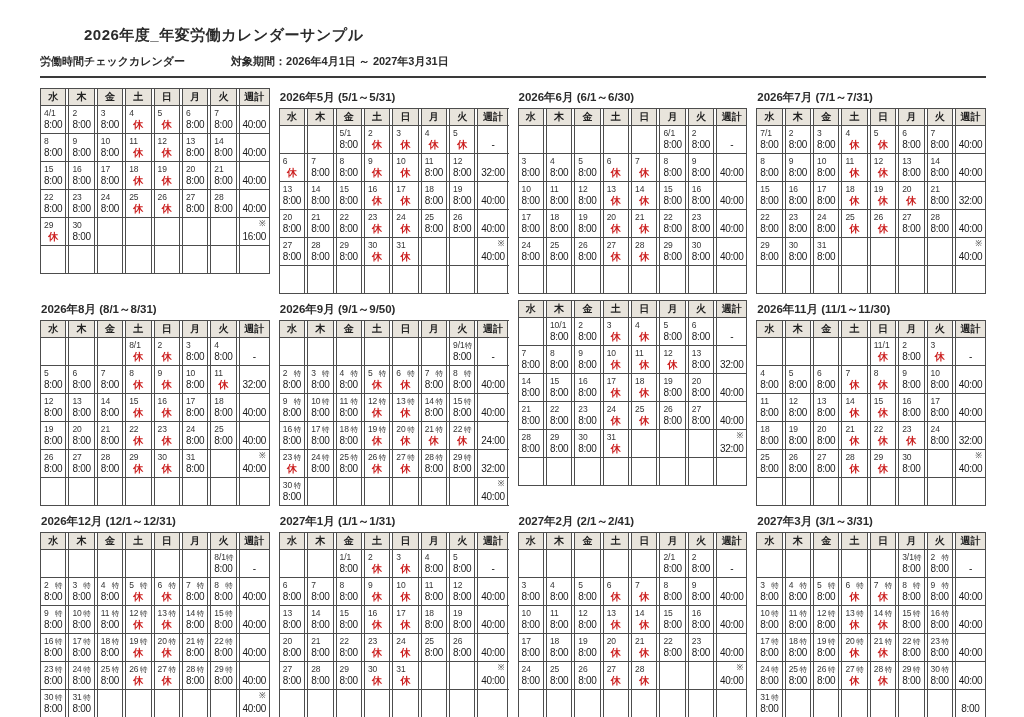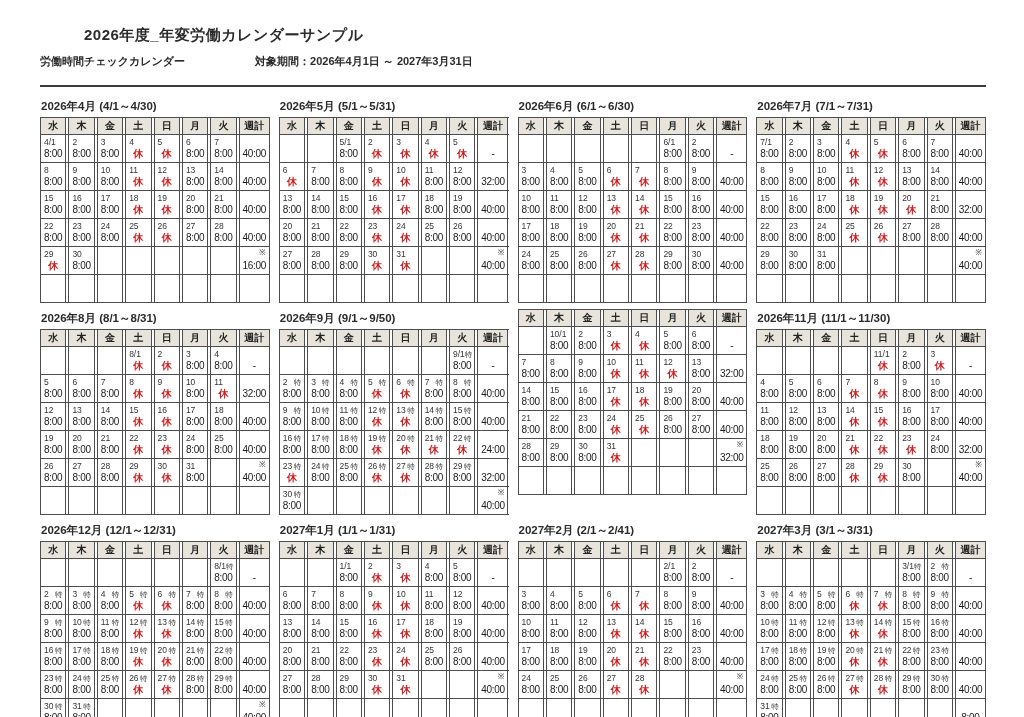--- a/index.html
+++ b/index.html
@@ -6,23 +6,23 @@
   html, body { background: #ffffff; }
   body {
     width: 1024px; height: 717px;
     font-family: "Liberation Sans", sans-serif;
     color: #2b2b2b;
     overflow: hidden;
   }
   .page { padding: 26px 38px 0 40px; }
   .page-title { font-size: 15px; font-weight: bold; letter-spacing: .5px; margin-left: 44px; }
   .subtitle-row {
-    display: flex; align-items: baseline; gap: 70px;
+    display: flex; align-items: baseline; gap: 46px;
     font-size: 11px; font-weight: bold;
-    margin-top: 9px; padding-bottom: 16px;
+    margin-top: 9px; padding-bottom: 7px;
     border-bottom: 2px solid #3a3a3a;
   }
   .months-grid {
     display: grid;
     grid-template-columns: repeat(4, 1fr);
     column-gap: 9px; row-gap: 6px;
     margin-top: 10px;
   }
   .month-title { font-size: 11.5px; font-weight: bold; margin: 2px 0 3px 1px; white-space: nowrap; }
   .cal { border-bottom: 1px solid var(--border); }
@@ -57,21 +57,20 @@
 <body style="--rest: #cc2020; --hdr-bg: #e8e4dc; --border: #4d4d4d;">
 
 <div class="page">
   <div class="page-title">2026年度_年変労働カレンダーサンプル</div>
   <div class="subtitle-row">
     <span>労働時間チェックカレンダー</span>
     <span>対象期間：2026年4月1日 ～ 2027年3月31日</span>
   </div>
   <div class="months-grid">
       <div class="month">
-        <div class="month-title">2026年4月 (4/1～4/30)</div>
         <div class="cal">
           <div class="cal-row hdr-row">
             <div class="cell">水</div>
             <div class="cell">木</div>
             <div class="cell">金</div>
             <div class="cell">土</div>
             <div class="cell">日</div>
             <div class="cell">月</div>
             <div class="cell">火</div>
             <div class="cell">週計</div>

